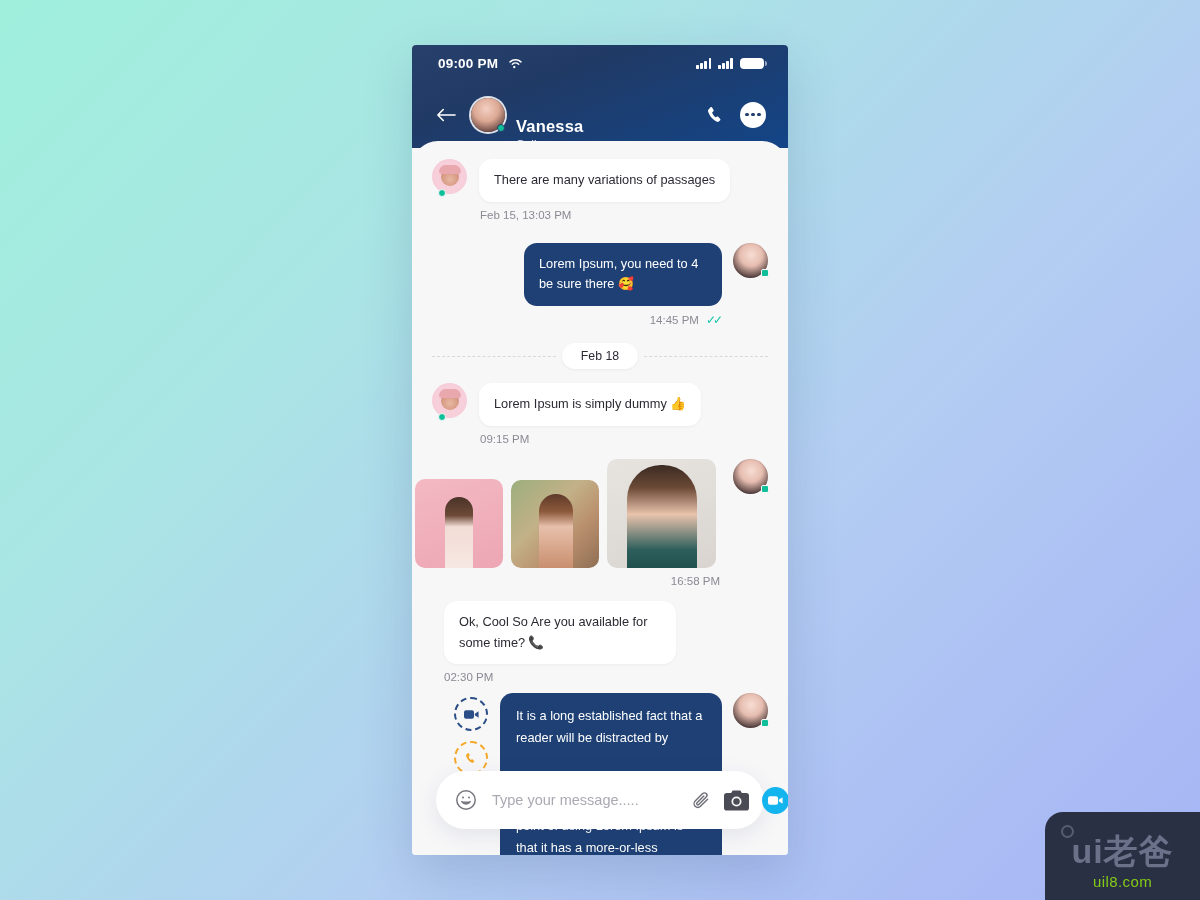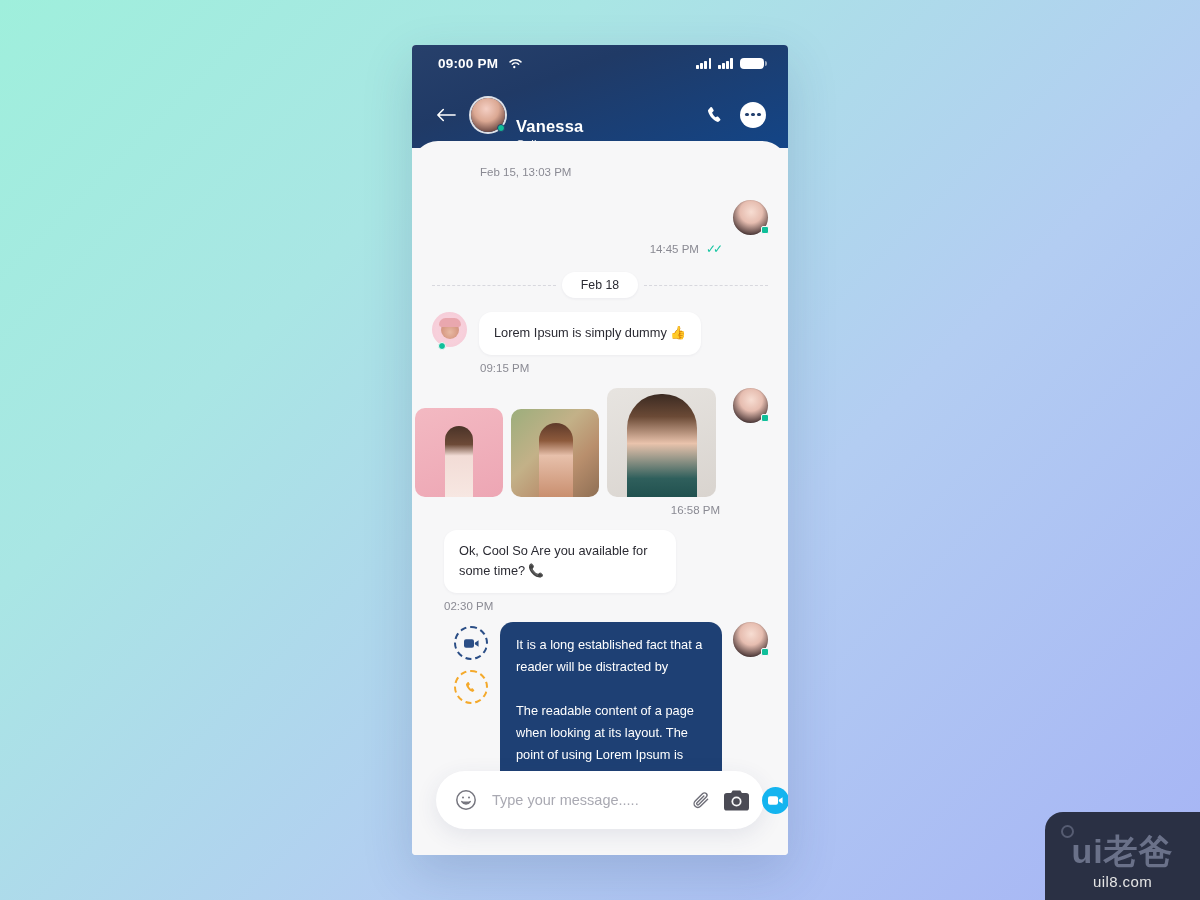--- a/index.html
+++ b/index.html
@@ -226,21 +226,21 @@
     width:155px; height:88px; border-radius:18px 0 0 0;
     background:#2A3044;
     padding:12px 0 0 0;
     display:flex; flex-direction:column; align-items:center; justify-content:center;
   }
   .watermark .hole {
     position:absolute; left:16px; top:13px; width:13px; height:13px;
     border-radius:50%; border:2px solid #565C72;
   }
   .wm-main { color:#6A7189; font-size:34px; font-weight:bold; letter-spacing:1px; line-height:1; }
-  .wm-sub2 { color:#e5e5e5; font-size:15px; margin-top:5px; letter-spacing:.4px; }
+  .wm-sub2 { color:#84cc16; font-size:15px; margin-top:5px; letter-spacing:.4px; }
 </style>
 </head>
 <body>
 
 <div class="phone">
 
   <div class="header">
     <div class="statusbar">
       <span class="sb-time">09:00 PM</span>
       <span class="wifi-icon">
@@ -290,23 +290,31 @@
           <span></span>
             <span></span>
             <span></span>
         </span>
       </span>
     </div>
   </div>
 
   <div class="chat">
 
+    <div class="row">
+      <span class="av av-them">
+        <span class="face"></span>
+        <span class="dot"></span>
+      </span>
+      <div class="bubble in">There are many variations of passages</div>
+    </div>
     <div class="time left">Feb 15, 13:03 PM</div>
 
     <div class="row right" style="margin-top:22px">
+      <div class="bubble out" style="max-width:198px">Lorem Ipsum, you need to 4 be sure there 🥰</div>
       <span class="av av-me">
         <span class="dot"></span>
       </span>
     </div>
     <div class="time right">
       <span>14:45 PM</span>
       <span class="ticks">✓✓</span>
     </div>
 
     <div class="divider">

